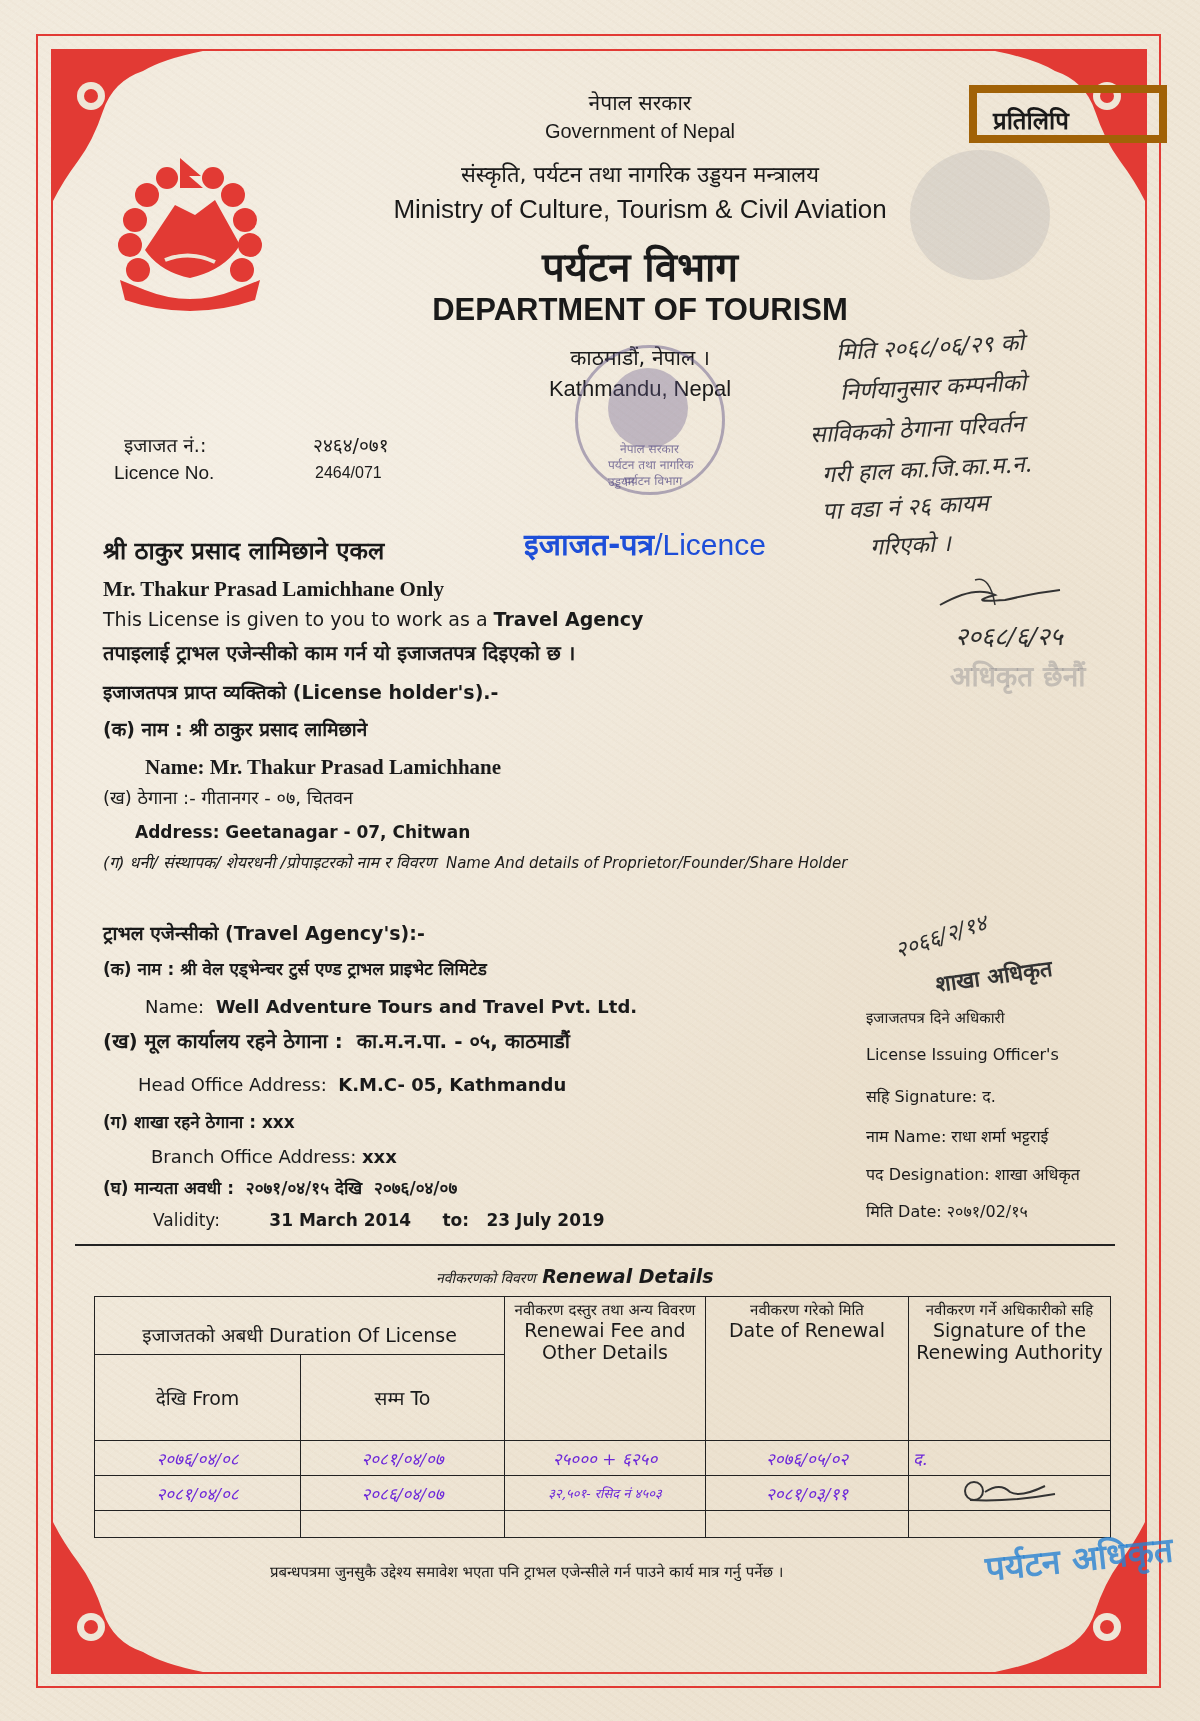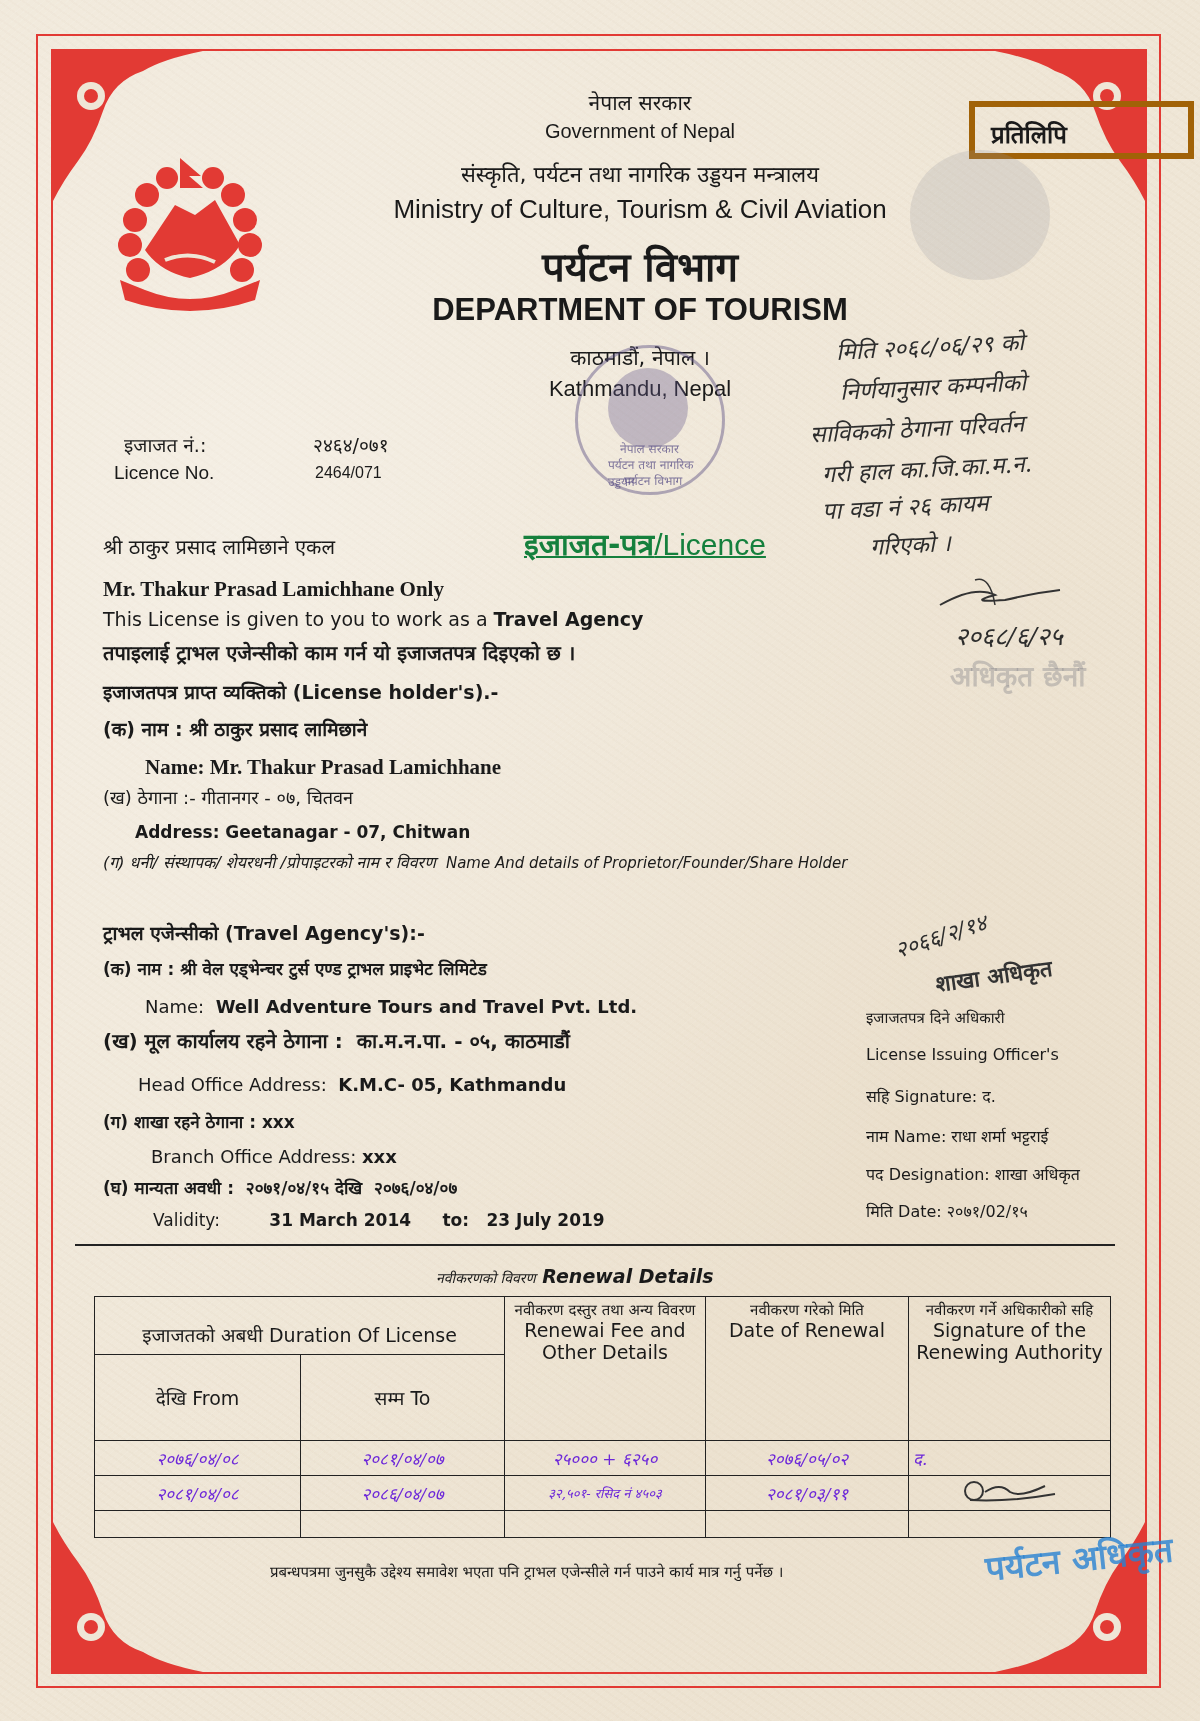--- a/index.html
+++ b/index.html
@@ -17,28 +17,28 @@
   .abs { position: absolute; white-space: nowrap; }
   .border-outer { position: absolute; left: 36px; top: 34px; width: 1125px; height: 1654px; border: 2px solid #e23a34; box-sizing: border-box; }
   .border-inner { position: absolute; left: 51px; top: 49px; width: 1096px; height: 1625px; border: 2px solid #e23a34; box-sizing: border-box; }
   .corner { position: absolute; width: 150px; height: 150px; }
   .corner svg { width: 100%; height: 100%; }
 
   .center { position: absolute; left: 340px; width: 600px; text-align: center; }
   .hdr-ne { font-family: "DejaVu Sans", sans-serif; }
   .hdr-en { font-family: "Liberation Sans", sans-serif; }
 
-  .copy-box { position: absolute; left: 969px; top: 85px; width: 225px; height: 58px; border: 6px solid #a16207; box-sizing: border-box; font-size: 24px; font-weight: bold; padding: 10px 0 0 16px; margin-top: 16px; }
+  .copy-box { position: absolute; left: 969px; top: 85px; width: 198px; height: 58px; border: 8px solid #a16207; box-sizing: border-box; font-size: 24px; font-weight: bold; padding: 10px 0 0 16px; }
 
   .emblem { position: absolute; left: 105px; top: 150px; width: 170px; height: 170px; }
 
   .lbl { font-family: "DejaVu Sans", sans-serif; }
   .en { font-family: "Liberation Sans", sans-serif; }
   .serif { font-family: "Liberation Serif", serif; font-weight: bold; }
-  .red-title { color: #15803d; text-decoration: underline; text-decoration-thickness: 2px; }
+  .red-title { color: #1d4ed8; text-decoration-thickness: 2px; }
 
   .stamp-round { position: absolute; left: 575px; top: 345px; width: 150px; height: 150px; border-radius: 50%; border: 3px solid rgba(90,80,130,0.45); box-sizing: border-box; }
   .stamp-inner { position: absolute; left: 30px; top: 20px; width: 80px; height: 80px; border-radius: 50%; background: rgba(100,90,140,0.35); }
   .stamp-text { position: absolute; font-size: 12px; color: rgba(80,70,130,0.7); }
 
   .hand { font-family: "DejaVu Serif", serif; font-style: italic; color: #2d2d2d; }
   .faint-stamp { position: absolute; left: 910px; top: 150px; width: 140px; height: 130px; border-radius: 50%; background: rgba(150,150,160,0.22); }
 
   .sep { position: absolute; left: 75px; top: 1244px; width: 1040px; border-top: 2px solid #222; }
 
@@ -122,21 +122,21 @@
   <div class="stamp-text" style="left:46px;top:124px;">पर्यटन विभाग</div>
 </div>
 
 <div class="faint-stamp"></div>
 
 <div class="abs lbl" style="left:113px;top:432px;font-size:19px;margin-left:11px;">इजाजत नं.:</div>
 <div class="abs lbl" style="left:313px;top:432px;font-size:19px;">२४६४/०७१</div>
 <div class="abs en" style="left:114px;top:462px;font-size:19px;">Licence No.</div>
 <div class="abs en" style="left:315px;top:464px;font-size:16px;">2464/071</div>
 
-<div class="abs lbl" style="left:103px;top:533px;font-size:20px;font-weight:normal;">श्री ठाकुर प्रसाद लामिछाने एकल</div>
+<div class="abs lbl" style="left:103px;top:533px;font-size:24px;font-weight:bold;">श्री ठाकुर प्रसाद लामिछाने एकल</div>
 <div class="abs red-title" style="left:524px;top:523px;font-size:30px;">
   <span style="font-weight:bold;">इजाजत-पत्र</span><span class="en">/Licence</span>
 </div>
 <div class="abs serif" style="left:103px;top:577px;font-size:21px;">Mr.  Thakur Prasad Lamichhane Only</div>
 <div class="abs lbl" style="left:103px;top:608px;font-size:19px;">
   <span>This License is given to you to work as a </span><b>Travel Agency</b>
 </div>
 <div class="abs lbl" style="left:103px;top:639px;font-size:20px;font-weight:bold;">तपाइलाई ट्राभल एजेन्सीको काम गर्न यो इजाजतपत्र दिइएको छ ।</div>
 
 <div class="abs lbl" style="left:103px;top:679px;font-size:19px;font-weight:bold;">इजाजतपत्र प्राप्त व्यक्तिको (License holder's).-</div>

